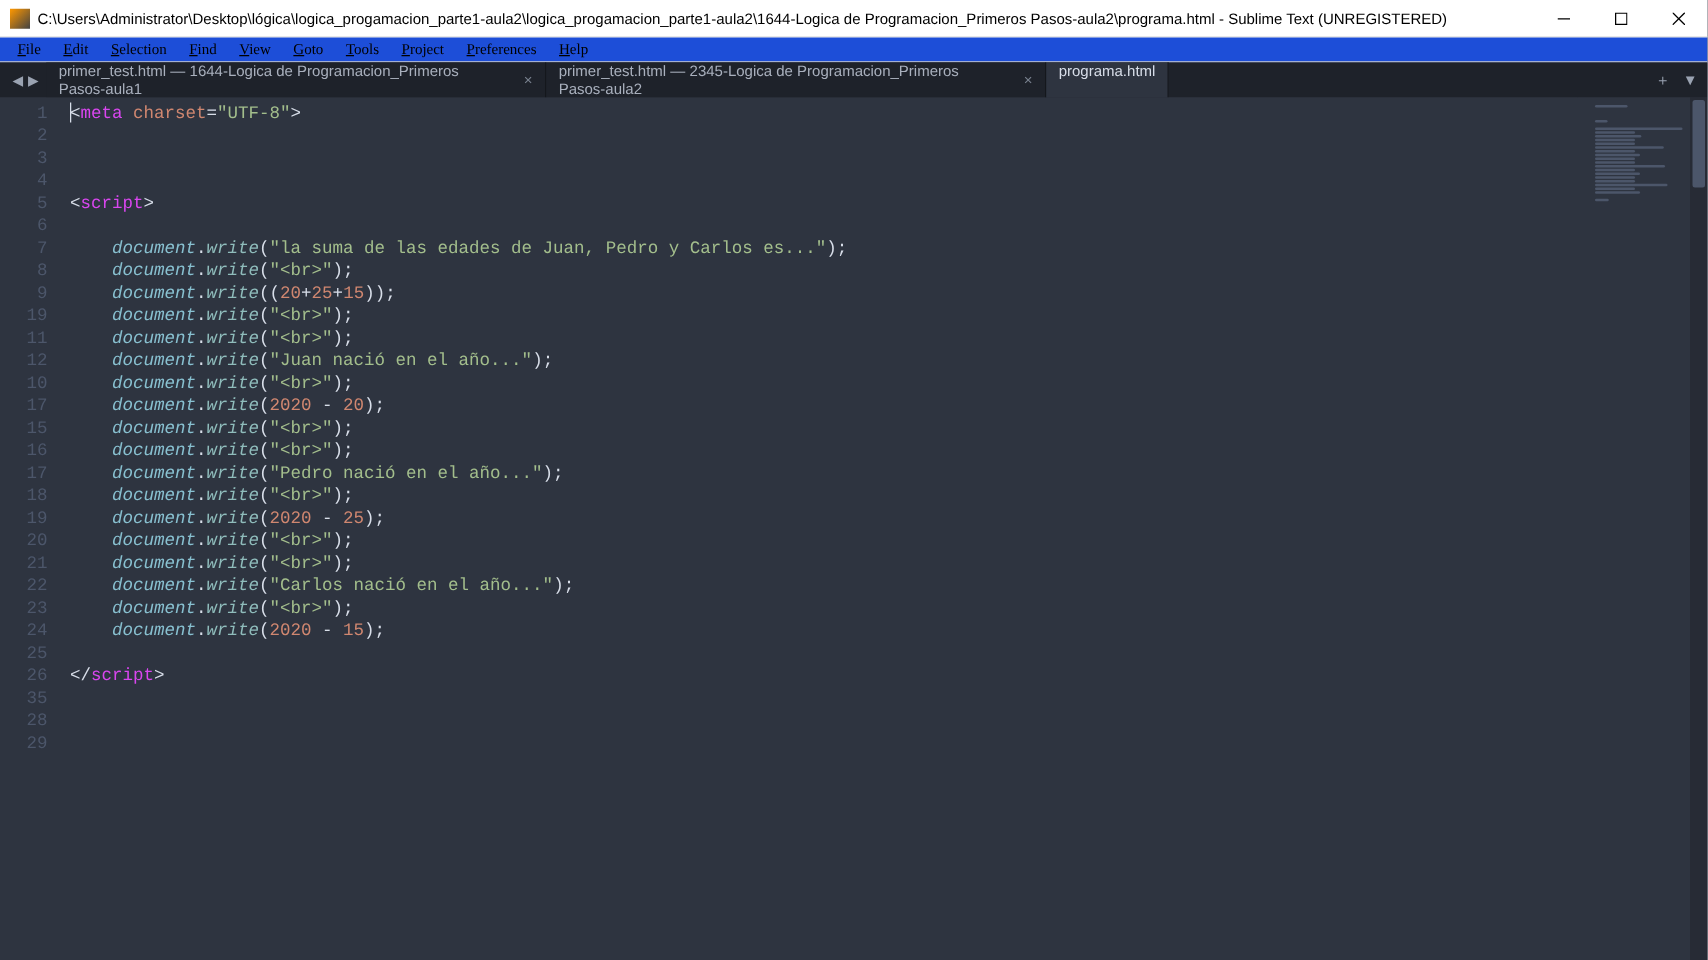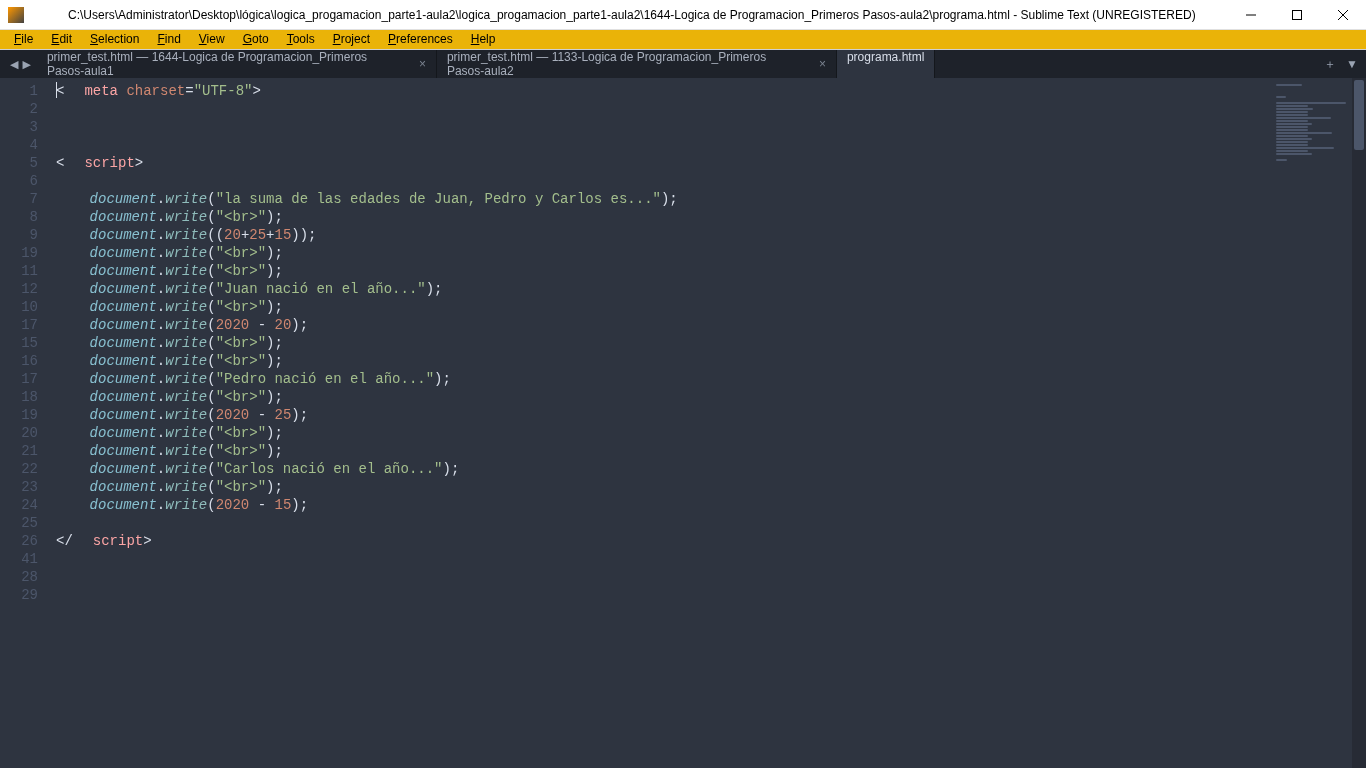--- a/index.html
+++ b/index.html
@@ -26,38 +26,38 @@
     background: linear-gradient(135deg,#ff9800,#424242);
     margin-right: 6px;
     display:inline-block;
   }
   .titlebar-text {
     flex: 1;
     color: #000;
     font-size: 12px;
     white-space: nowrap;
     overflow: hidden;
-    margin-left: 38px;
   }
   .win-controls { display: flex; height: 100%; }
   .win-btn {
     width: 46px; height: 100%;
     display: flex; align-items: center; justify-content: center;
     font-family: "Segoe MDL2 Assets", sans-serif;
     font-size: 10px;
   }
   .win-btn svg { width:10px; height:10px; }
   .menubar {
     height: 20px;
-    background: #eab308;
+    background: #1d4ed8;
     display: flex;
     align-items: flex-start;
     padding: 0 6px;
     gap: 2px;
     border-bottom: 1px solid #d0d0d0;
+    font-family: Liberation Serif, serif;
   }
   .menu-item {
     padding: 2px 8px;
     font-size: 12px;
     color: #000;
   }
   .menu-item u { text-decoration: underline; }
   .app {
     flex: 1;
     display: flex;
@@ -164,21 +164,21 @@
     align-items: center;
     padding: 0 10px;
     font-size: 12px;
   }
   .status-icon {
     width:12px;height:12px;border:1px solid #9aa3b2;display:inline-block;margin-right:10px;
   }
   .status-right { margin-left:auto; display:flex; gap:40px; padding-right:20px;}
   
   .c-punct { color:#d8dee9; }
-  .c-tag   { color:#fca5a5;margin-left:20px; }
+  .c-tag   { color:#d946ef; }
   .c-attr  { color:#d08770; }
   .c-str   { color:#a3be8c; }
   .c-ident { color:#88c0d0; font-style: italic; }
   .c-func  { color:#8fbcbb; font-style: italic; }
   .c-num   { color:#d08770; }
   .gutter div { height:18px; }
 </style>
 </head>
 <body>
 
@@ -224,21 +224,21 @@
     <div class="tab-nav">
       <span class="tab-nav-btn">◀</span>
       <span class="tab-nav-btn">▶</span>
     </div>
     <div id="tabs-container" style="display:flex;align-items:stretch;">
         <div class="tab">
           <span>primer_test.html — 1644-Logica de Programacion_Primeros Pasos-aula1</span>
           <span class="tab-close">×</span>
         </div>
         <div class="tab">
-          <span>primer_test.html — 1133-Logica de Programacion_Primeros Pasos-aula2</span>
+          <span>primer_test.html — 2345-Logica de Programacion_Primeros Pasos-aula2</span>
           <span class="tab-close">×</span>
         </div>
         <div class="tab active">
           <span>programa.html</span>
           <span class="tab-close">×</span>
         </div>
       </div>
     <div class="tab-spacer"></div>
     <div class="tab-right">
       <span>＋</span>
@@ -267,21 +267,21 @@
         <div>17</div>
         <div>18</div>
         <div>19</div>
         <div>20</div>
         <div>21</div>
         <div>22</div>
         <div>23</div>
         <div>24</div>
         <div>25</div>
         <div>26</div>
-        <div>41</div>
+        <div>35</div>
         <div>28</div>
         <div>29</div>
       </div>
     <div class="code" id="code"><span class="cursor-caret"></span><div><span class="c-punct">&lt;</span><span class="c-tag">meta</span><span class="c-attr"> charset</span><span class="c-punct">=</span><span class="c-str">"UTF-8"</span><span class="c-punct">&gt;</span></div><div>&nbsp;</div><div>&nbsp;</div><div>&nbsp;</div><div><span class="c-punct">&lt;</span><span class="c-tag">script</span><span class="c-punct">&gt;</span></div><div>&nbsp;</div><div><span class="c-punct">    </span><span class="c-ident">document</span><span class="c-punct">.</span><span class="c-func">write</span><span class="c-punct">(</span><span class="c-str">"la suma de las edades de Juan, Pedro y Carlos es..."</span><span class="c-punct">);</span></div><div><span class="c-punct">    </span><span class="c-ident">document</span><span class="c-punct">.</span><span class="c-func">write</span><span class="c-punct">(</span><span class="c-str">"&lt;br&gt;"</span><span class="c-punct">);</span></div><div><span class="c-punct">    </span><span class="c-ident">document</span><span class="c-punct">.</span><span class="c-func">write</span><span class="c-punct">((</span><span class="c-num">20</span><span class="c-punct">+</span><span class="c-num">25</span><span class="c-punct">+</span><span class="c-num">15</span><span class="c-punct">));</span></div><div><span class="c-punct">    </span><span class="c-ident">document</span><span class="c-punct">.</span><span class="c-func">write</span><span class="c-punct">(</span><span class="c-str">"&lt;br&gt;"</span><span class="c-punct">);</span></div><div><span class="c-punct">    </span><span class="c-ident">document</span><span class="c-punct">.</span><span class="c-func">write</span><span class="c-punct">(</span><span class="c-str">"&lt;br&gt;"</span><span class="c-punct">);</span></div><div><span class="c-punct">    </span><span class="c-ident">document</span><span class="c-punct">.</span><span class="c-func">write</span><span class="c-punct">(</span><span class="c-str">"Juan nació en el año..."</span><span class="c-punct">);</span></div><div><span class="c-punct">    </span><span class="c-ident">document</span><span class="c-punct">.</span><span class="c-func">write</span><span class="c-punct">(</span><span class="c-str">"&lt;br&gt;"</span><span class="c-punct">);</span></div><div><span class="c-punct">    </span><span class="c-ident">document</span><span class="c-punct">.</span><span class="c-func">write</span><span class="c-punct">(</span><span class="c-num">2020</span><span class="c-punct"> - </span><span class="c-num">20</span><span class="c-punct">);</span></div><div><span class="c-punct">    </span><span class="c-ident">document</span><span class="c-punct">.</span><span class="c-func">write</span><span class="c-punct">(</span><span class="c-str">"&lt;br&gt;"</span><span class="c-punct">);</span></div><div><span class="c-punct">    </span><span class="c-ident">document</span><span class="c-punct">.</span><span class="c-func">write</span><span class="c-punct">(</span><span class="c-str">"&lt;br&gt;"</span><span class="c-punct">);</span></div><div><span class="c-punct">    </span><span class="c-ident">document</span><span class="c-punct">.</span><span class="c-func">write</span><span class="c-punct">(</span><span class="c-str">"Pedro nació en el año..."</span><span class="c-punct">);</span></div><div><span class="c-punct">    </span><span class="c-ident">document</span><span class="c-punct">.</span><span class="c-func">write</span><span class="c-punct">(</span><span class="c-str">"&lt;br&gt;"</span><span class="c-punct">);</span></div><div><span class="c-punct">    </span><span class="c-ident">document</span><span class="c-punct">.</span><span class="c-func">write</span><span class="c-punct">(</span><span class="c-num">2020</span><span class="c-punct"> - </span><span class="c-num">25</span><span class="c-punct">);</span></div><div><span class="c-punct">    </span><span class="c-ident">document</span><span class="c-punct">.</span><span class="c-func">write</span><span class="c-punct">(</span><span class="c-str">"&lt;br&gt;"</span><span class="c-punct">);</span></div><div><span class="c-punct">    </span><span class="c-ident">document</span><span class="c-punct">.</span><span class="c-func">write</span><span class="c-punct">(</span><span class="c-str">"&lt;br&gt;"</span><span class="c-punct">);</span></div><div><span class="c-punct">    </span><span class="c-ident">document</span><span class="c-punct">.</span><span class="c-func">write</span><span class="c-punct">(</span><span class="c-str">"Carlos nació en el año..."</span><span class="c-punct">);</span></div><div><span class="c-punct">    </span><span class="c-ident">document</span><span class="c-punct">.</span><span class="c-func">write</span><span class="c-punct">(</span><span class="c-str">"&lt;br&gt;"</span><span class="c-punct">);</span></div><div><span class="c-punct">    </span><span class="c-ident">document</span><span class="c-punct">.</span><span class="c-func">write</span><span class="c-punct">(</span><span class="c-num">2020</span><span class="c-punct"> - </span><span class="c-num">15</span><span class="c-punct">);</span></div><div>&nbsp;</div><div><span class="c-punct">&lt;/</span><span class="c-tag">script</span><span class="c-punct">&gt;</span></div><div>&nbsp;</div><div>&nbsp;</div><div>&nbsp;</div></div>
     <div class="minimap">
       <div class="minimap-inner" id="minimap-inner">
           <div class="mm-line" style="width: 26.4px;"></div>
           <div class="mm-line" style="width: 4px; background: transparent;"></div>
           <div class="mm-line" style="width: 4px; background: transparent;"></div>
           <div class="mm-line" style="width: 4px; background: transparent;"></div>

